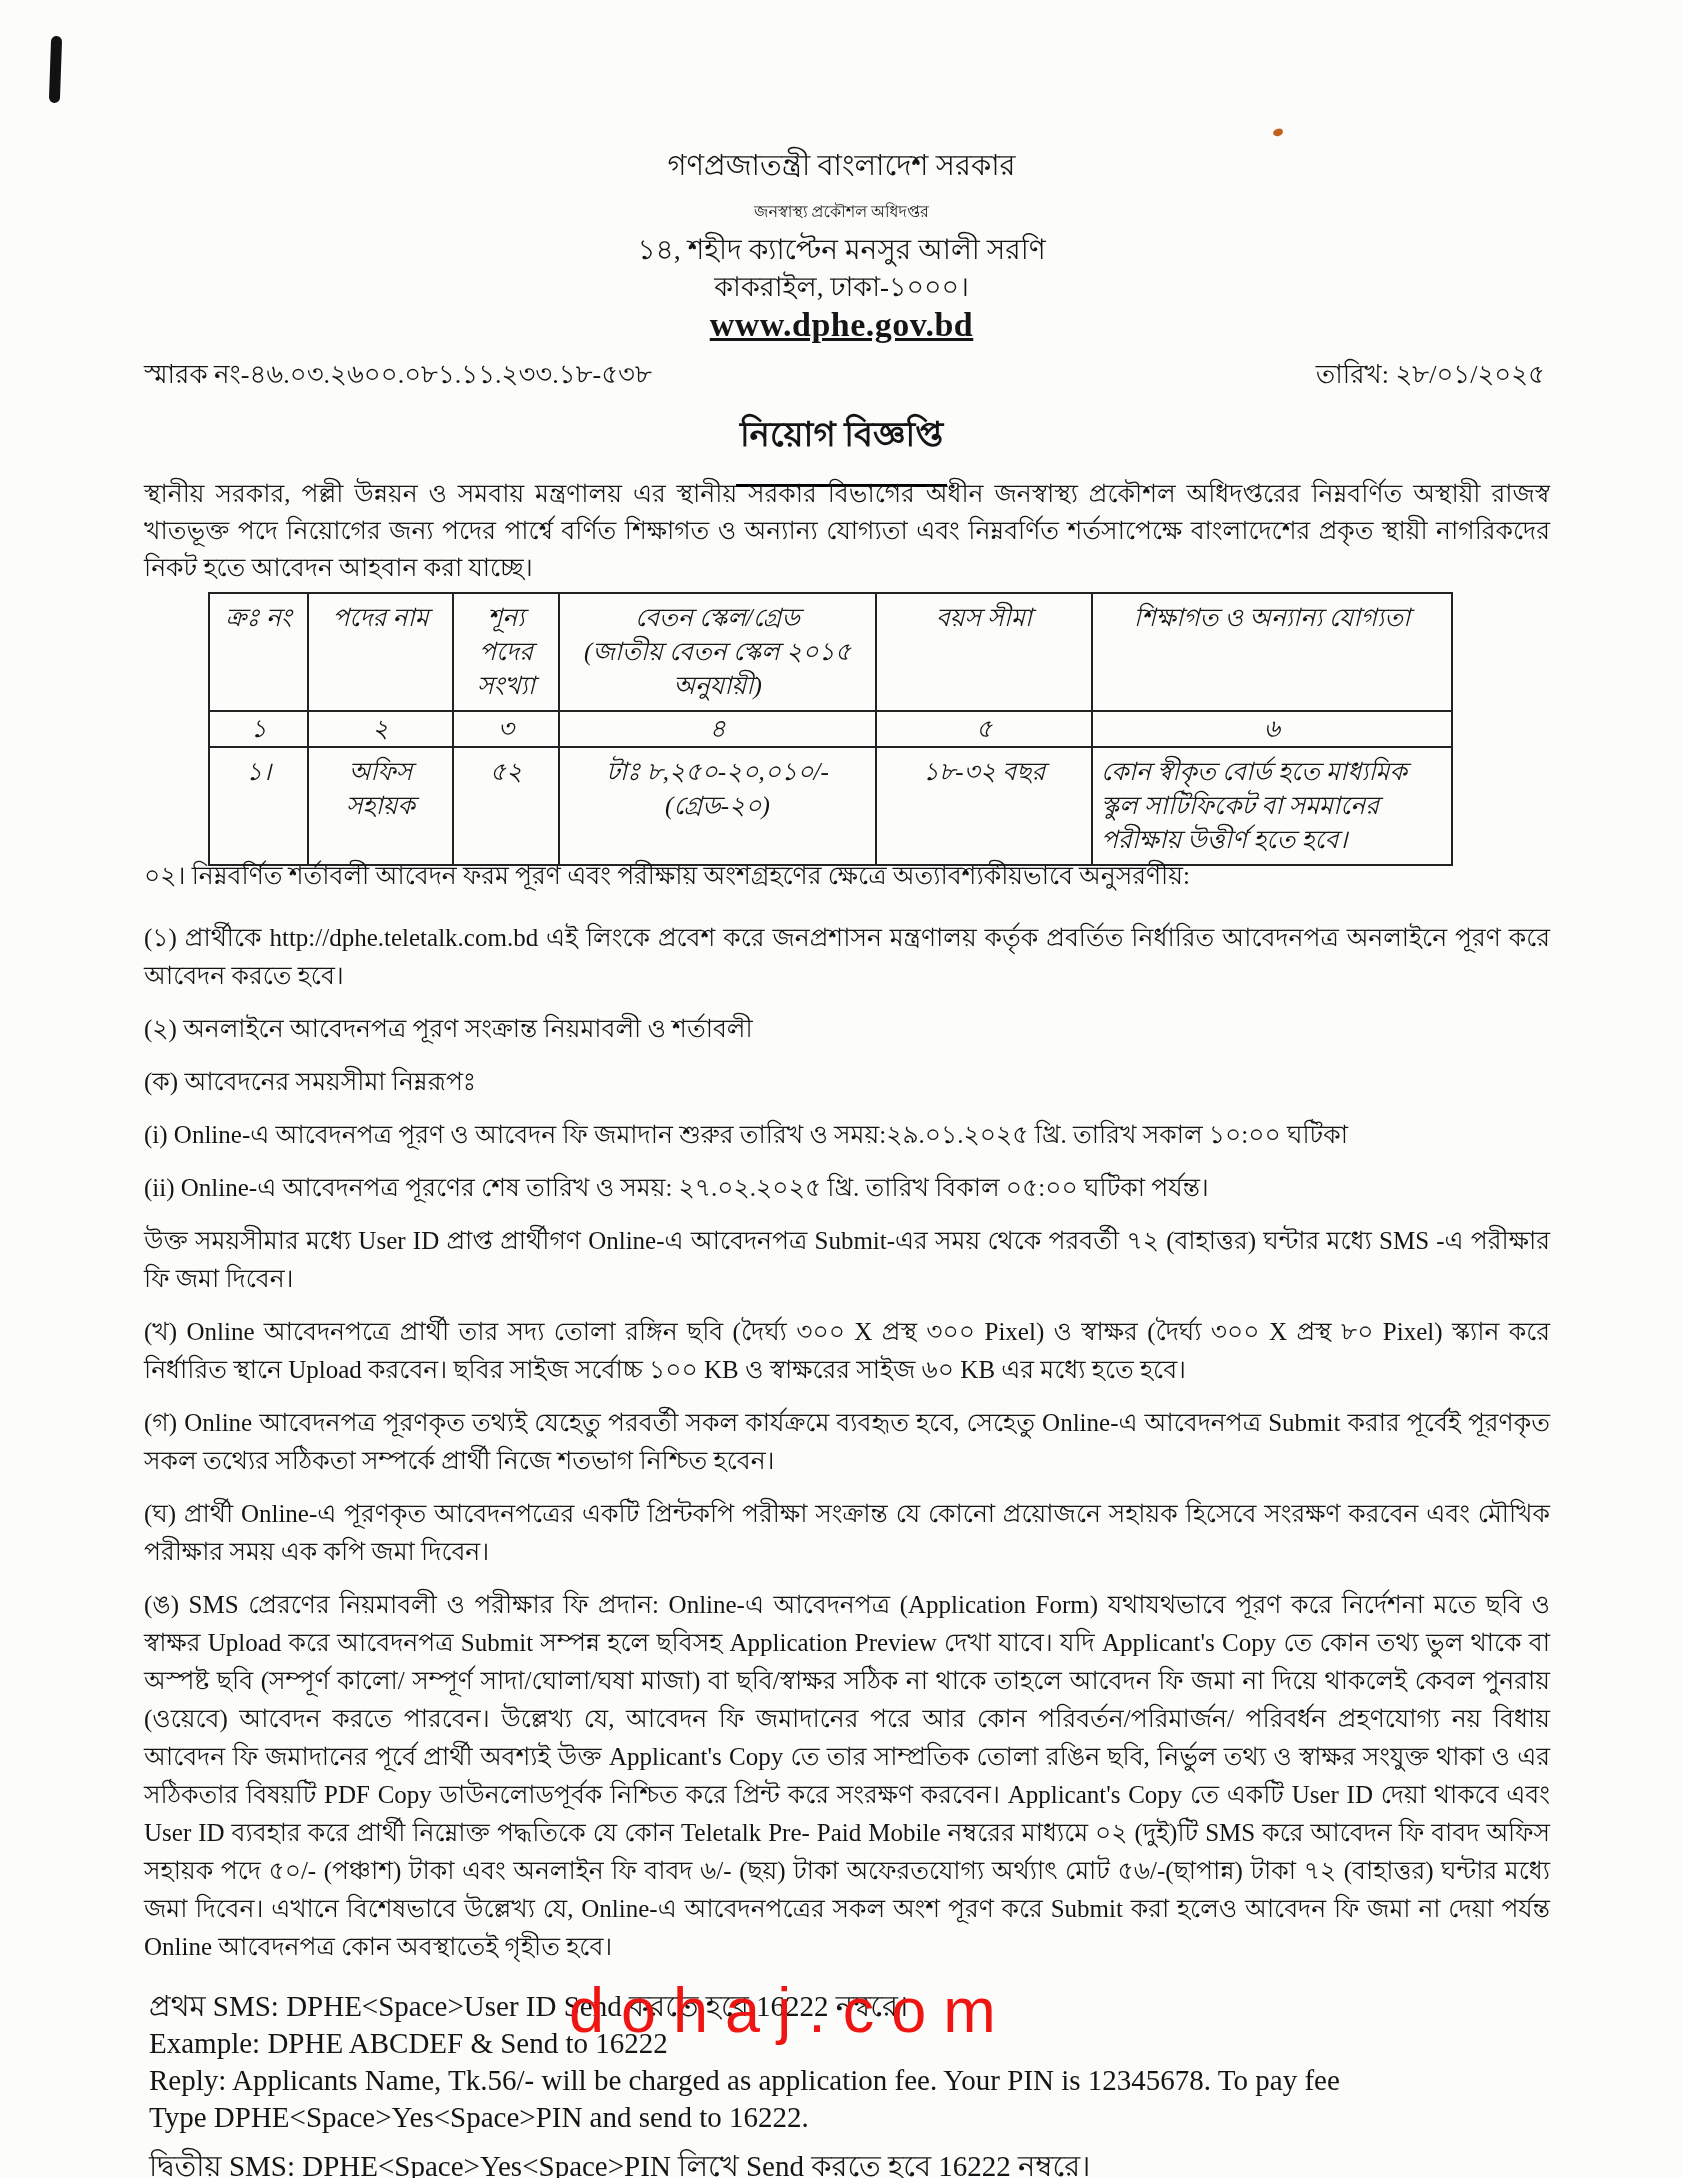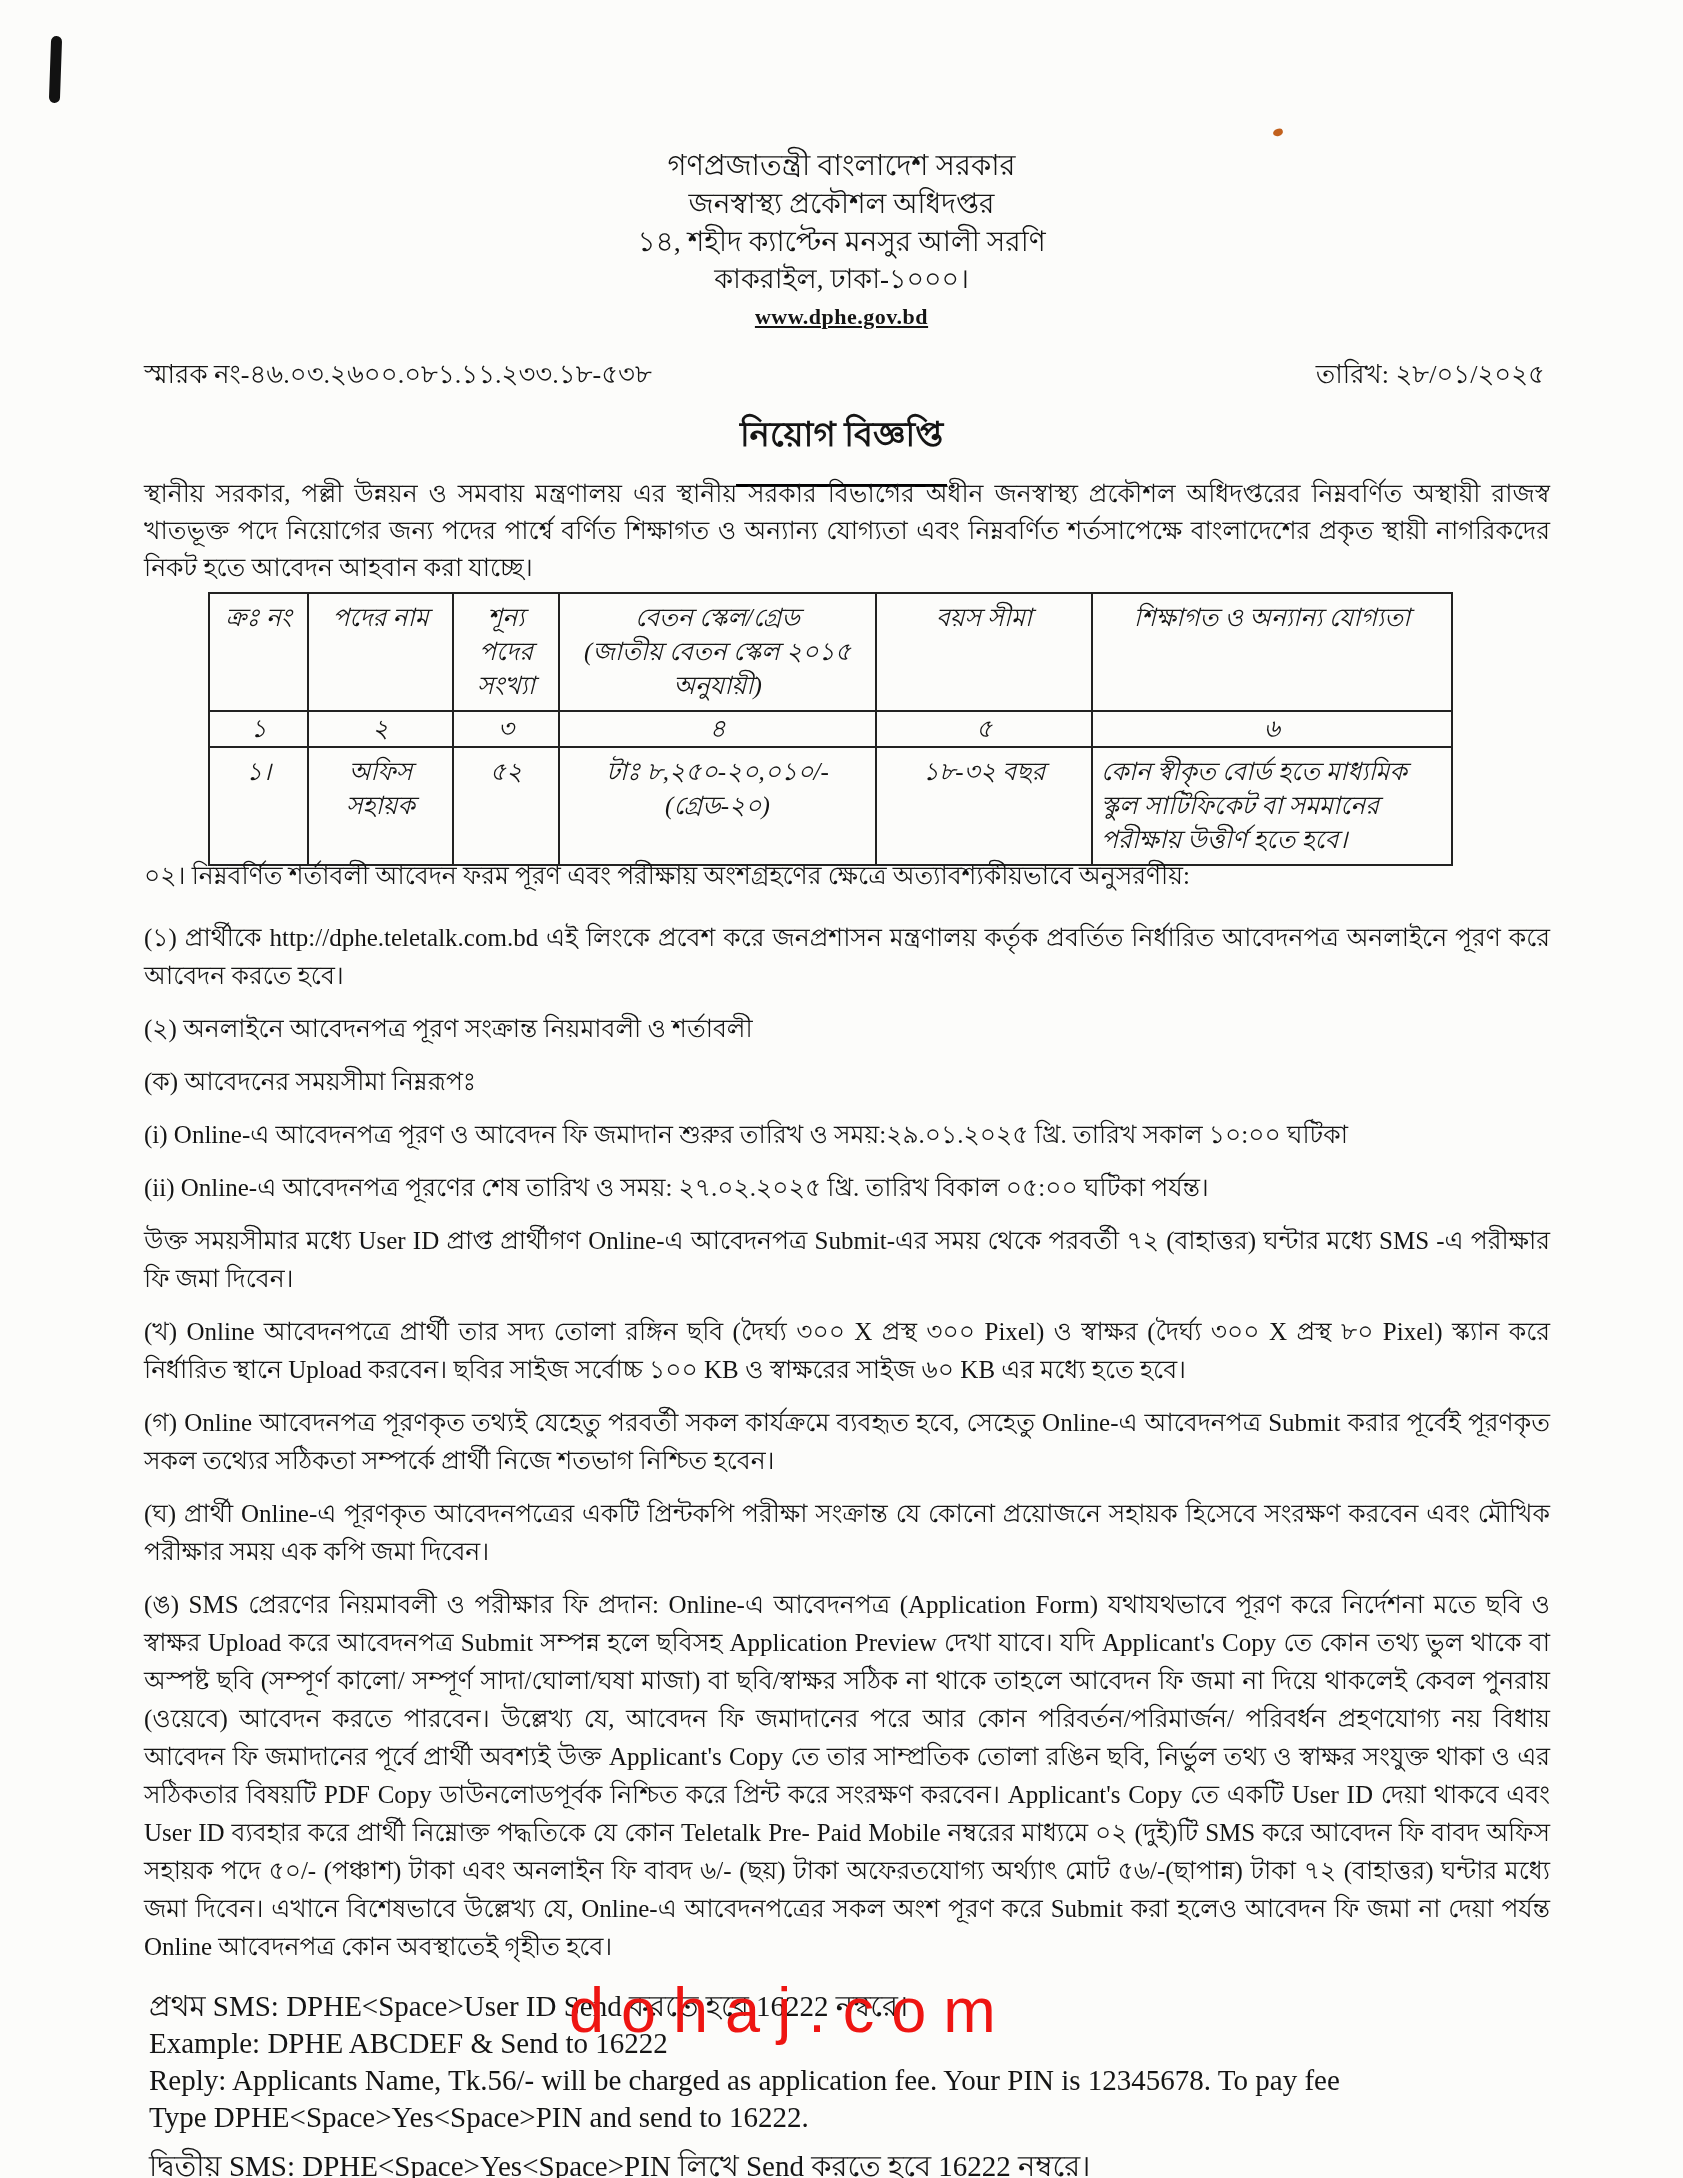--- a/index.html
+++ b/index.html
@@ -14,24 +14,24 @@
   }
   .abs { position:absolute; }
 
   
   .artifact-bar { left:50px; top:36px; width:11px; height:67px; background:#121212; border-radius:6px; transform:rotate(2deg); }
   .artifact-dot { left:1273px; top:129px; width:10px; height:7px; background:#c2611d; border-radius:50% 40% 50% 50%; transform:rotate(-15deg); }
 
   
   .header-block { top:145px; left:0; width:1683px; text-align:center; }
   .header-block .l1 { font-size:29px; line-height:40px; }
-  .header-block .l2 { font-size:28px; line-height:38px; }
+  .header-block .l2 { font-size:16px; line-height:38px;margin-top:8px; }
   .header-block .l3 { font-size:28px; line-height:38px; }
   .header-block .l4 { font-size:27px; line-height:37px; }
-  .header-block .site { font-size:22px; line-height:38px; text-decoration:underline; font-weight:bold; letter-spacing:0.5px; }
+  .header-block .site { font-size:34px; line-height:38px; text-decoration:underline; font-weight:bold; letter-spacing:0.5px; }
 
   
   .meta-row { top:354px; left:144px; width:1401px; display:flex; justify-content:space-between; font-size:26px;gap:48px; }
 
   
   .title-wrap { top:408px; left:0; width:1683px; text-align:center; }
   .notice-title { display:inline-block; font-size:34px; font-weight:bold; border-bottom:3px solid #000; padding:0 4px 19px 4px; }
 
   
   .intro { top:475px; left:144px; width:1406px; font-size:25px; line-height:37px; text-align:justify; }

